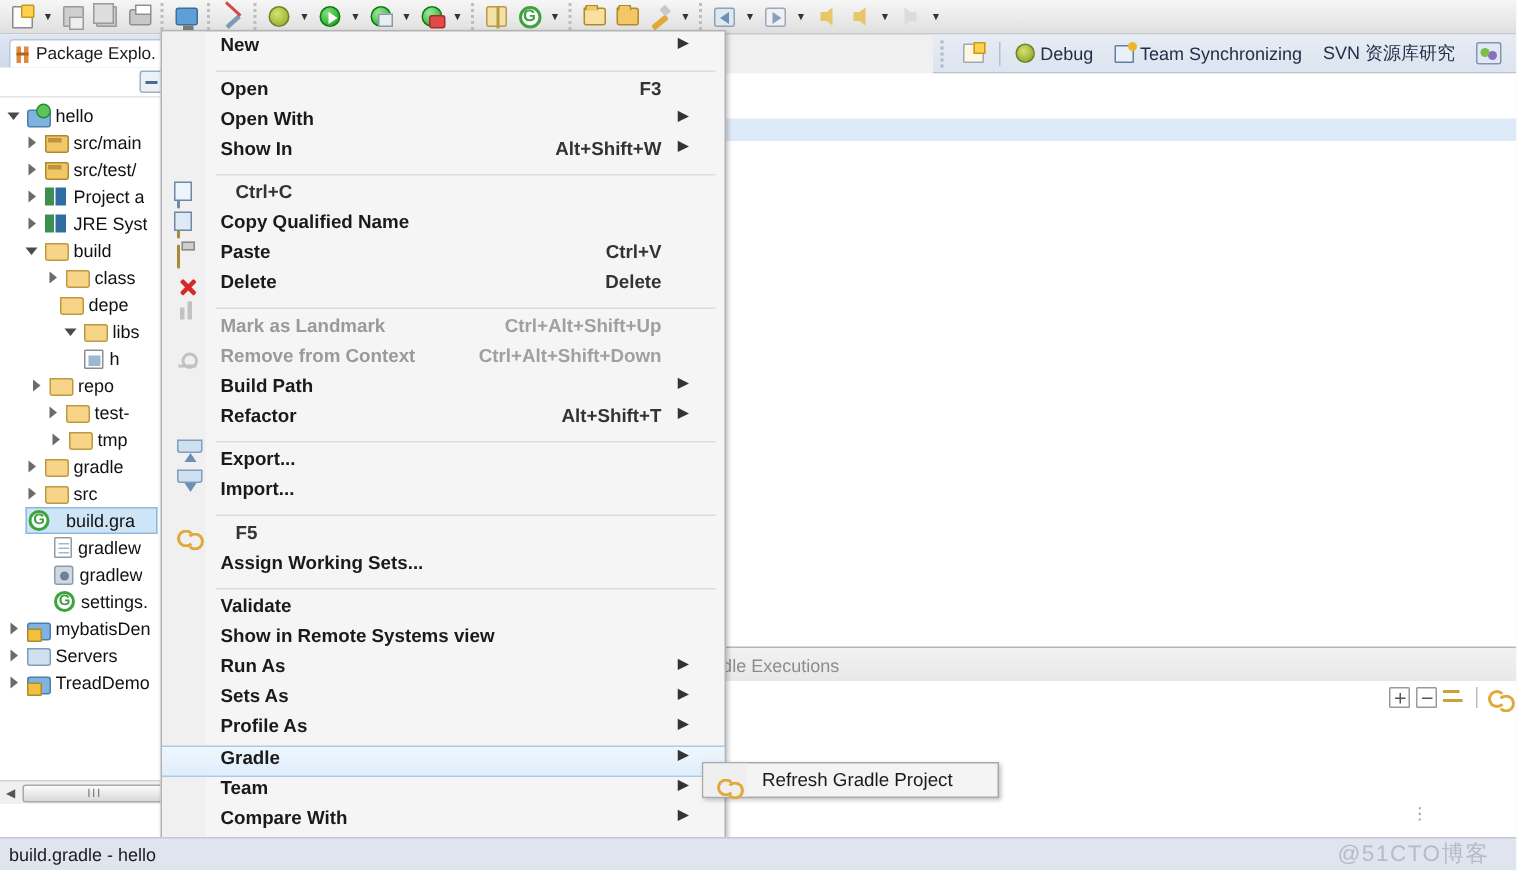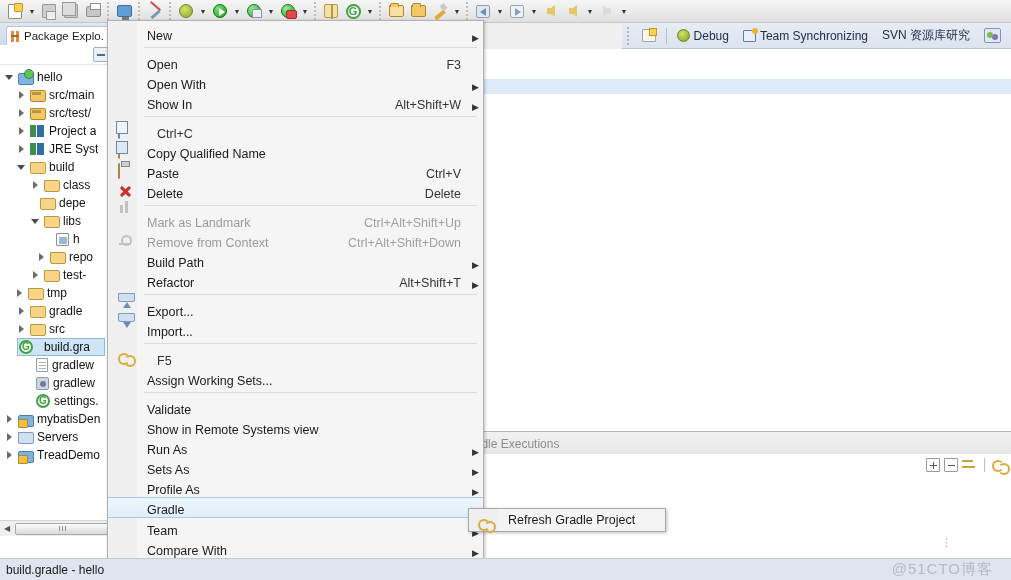--- a/index.html
+++ b/index.html
@@ -272,22 +272,22 @@
     font-size:12.5px; color:#1a1a1a;
     overflow:hidden;
   }
   .ctx-iconcol {
     position:absolute; left:0; top:0; width:29px; height:100%;
     background:#f0f0f0;
   }
   .ctx-items { position:relative; padding-top:2px; }
   .ctx-item {
     position:relative; height:20px;
-    display:flex; align-items:flex-end;
-    padding-left:39px; padding-right:4px;
+    display:flex; align-items:flex-start;
+    padding-left:39px; padding-right:24px;font-weight:bold;
   }
   .ctx-item.hl {
     background:linear-gradient(180deg,#eef6fd,#dfeefb);
     border-top:1px solid #a8cbe8; border-bottom:1px solid #a8cbe8;
     height:21px;
   }
   .ctx-item.disabled { color:#9a9a9a; }
   .ctx-label { flex:1; white-space:nowrap; }
   .ctx-accel { color:#333; margin-left:10px; white-space:nowrap; }
   .ctx-item.disabled .ctx-accel { color:#a0a0a0; }
@@ -547,46 +547,46 @@
         <span class="twist closed">
             <i></i>
           </span>
         <span class="i-fold"></span>
         <span class="tlabel">class</span>
       </div>
       <div class="tnode" style="padding-left:40px">
         <span class="i-fold"></span>
         <span class="tlabel">depe</span>
       </div>
-      <div class="tnode" style="padding-left:30px">
+      <div class="tnode" style="padding-left:42px">
         <span class="twist open">
             <i></i>
           </span>
         <span class="i-fold"></span>
         <span class="tlabel">libs</span>
       </div>
       <div class="tnode" style="padding-left:56px">
         <span class="i-jar"></span>
         <span class="tlabel">h</span>
       </div>
-      <div class="tnode" style="padding-left:36px">
+      <div class="tnode" style="padding-left:19px">
         <span class="twist closed">
             <i></i>
           </span>
         <span class="i-fold"></span>
         <span class="tlabel">repo</span>
       </div>
       <div class="tnode" style="padding-left:30px">
         <span class="twist closed">
             <i></i>
           </span>
         <span class="i-fold"></span>
         <span class="tlabel">test-</span>
       </div>
-      <div class="tnode" style="padding-left:14px">
+      <div class="tnode" style="padding-left:32px">
         <span class="twist closed">
             <i></i>
           </span>
         <span class="i-fold"></span>
         <span class="tlabel">tmp</span>
       </div>
       <div class="tnode" style="padding-left:16px">
         <span class="twist closed">
             <i></i>
           </span>

